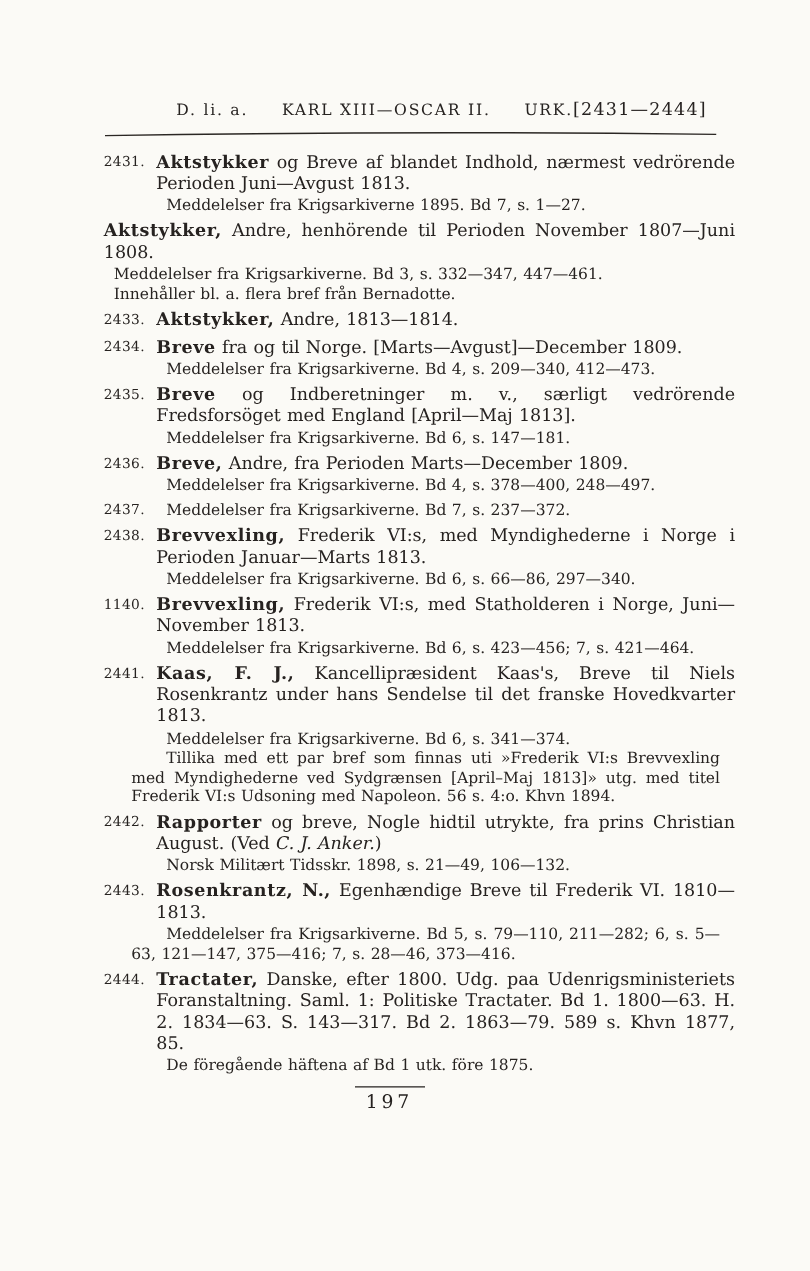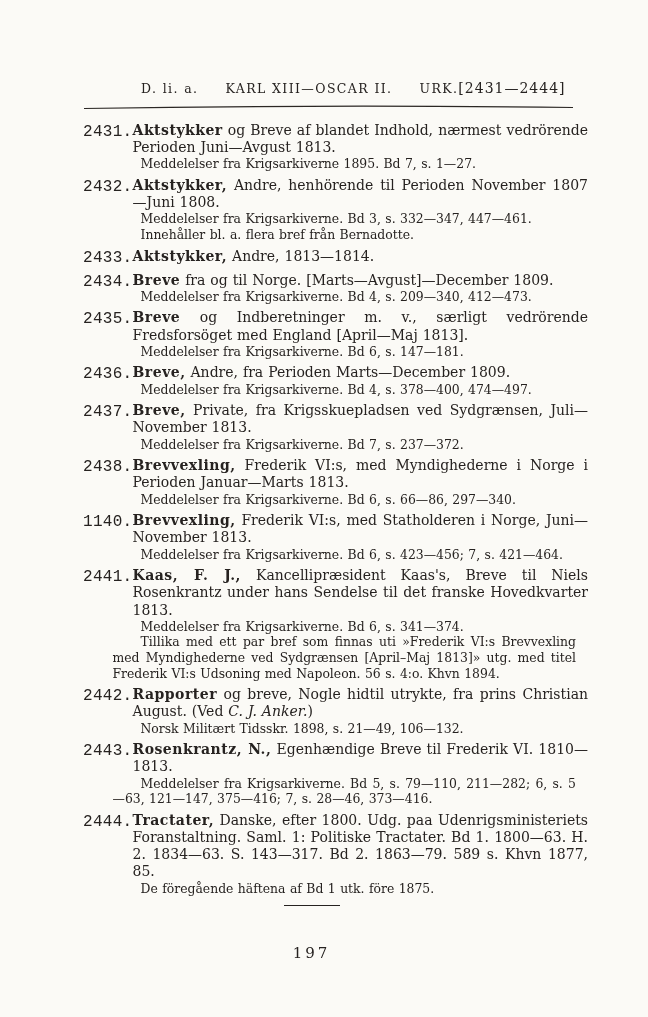--- a/index.html
+++ b/index.html
@@ -58,24 +58,23 @@
   .header-rule { display: block; margin-top: 8px; }
   .entries { margin-top: 12px; }
   .entry {
     display: flex;
     margin-bottom: 5px;
     text-align: justify;
     hyphens: auto;
   }
   .entry-num {
     flex: 0 0 42px;
-    font-size: 16px;
+    font-size: 11px;
     letter-spacing: 0.3px;
     padding-top: 1px;
-    font-family: Liberation Mono, monospace;
   }
   .entry-body { flex: 1; min-width: 0; }
   .entry-main {
     margin: 0;
     font-size: 14px;
     line-height: 17.2px;
     word-spacing: 0.5px;
   }
   .entry-main b { letter-spacing: 0.5px; }
   .note {
@@ -86,21 +85,20 @@
     word-spacing: 0.5px;
   }
   .note:empty { display: none; }
   .footer {
     margin-top: 9px;
     width: 100%;
     display: flex;
     flex-direction: column;
     align-items: center;
     transform: translateX(-24px);
-    gap: 36px;
   }
   .footer-rule {
     width: 56px;
     border-top: 1.6px solid var(--ink);
     margin-bottom: 2px;
   }
   .footer-num {
     font-size: 15px;
     letter-spacing: 3px;
   }
@@ -132,21 +130,20 @@
         <div class="entry">
           <span class="entry-num">2431.</span>
           <div class="entry-body">
             <p class="entry-main"><b>Aktstykker</b><span> og Breve af blandet Indhold, nærmest vedrörende Perioden Juni—Avgust 1813.</span><i></i><span></span></p>
             <p class="note">Meddelelser fra Krigsarkiverne 1895.  Bd 7, s. 1—27.</p>
 
           </div>
         </div>
 
         <div class="entry">
-          <span class="entry-num">2432.</span>
           <div class="entry-body">
             <p class="entry-main"><b>Aktstykker,</b><span> Andre, henhörende til Perioden November 1807—Juni 1808.</span><i></i><span></span></p>
             <p class="note">Meddelelser fra Krigsarkiverne.  Bd 3, s. 332—347, 447—461.</p>
             <p class="note">Innehåller bl. a. flera bref från Bernadotte.</p>
           </div>
         </div>
 
         <div class="entry">
           <span class="entry-num">2433.</span>
           <div class="entry-body">
@@ -170,29 +167,28 @@
             <p class="entry-main"><b>Breve</b><span> og Indberetninger m. v., særligt vedrörende Fredsforsöget med England [April—Maj 1813].</span><i></i><span></span></p>
             <p class="note">Meddelelser fra Krigsarkiverne.  Bd 6, s. 147—181.</p>
 
           </div>
         </div>
 
         <div class="entry">
           <span class="entry-num">2436.</span>
           <div class="entry-body">
             <p class="entry-main"><b>Breve,</b><span> Andre, fra Perioden Marts—December 1809.</span><i></i><span></span></p>
-            <p class="note">Meddelelser fra Krigsarkiverne.  Bd 4, s. 378—400, 474—497.</p>
+            <p class="note">Meddelelser fra Krigsarkiverne.  Bd 4, s. 378—400, 248—497.</p>
 
           </div>
         </div>
 
         <div class="entry">
           <span class="entry-num">2437.</span>
           <div class="entry-body">
-            <p class="entry-main"><b>Breve,</b><span> Private, fra Krigsskuepladsen ved Sydgrænsen, Juli—November 1813.</span><i></i><span></span></p>
             <p class="note">Meddelelser fra Krigsarkiverne.  Bd 7, s. 237—372.</p>
 
           </div>
         </div>
 
         <div class="entry">
           <span class="entry-num">2438.</span>
           <div class="entry-body">
             <p class="entry-main"><b>Brevvexling,</b><span> Frederik VI:s, med Myndighederne i Norge i Perioden Januar—Marts 1813.</span><i></i><span></span></p>
             <p class="note">Meddelelser fra Krigsarkiverne.  Bd 6, s. 66—86, 297—340.</p>

